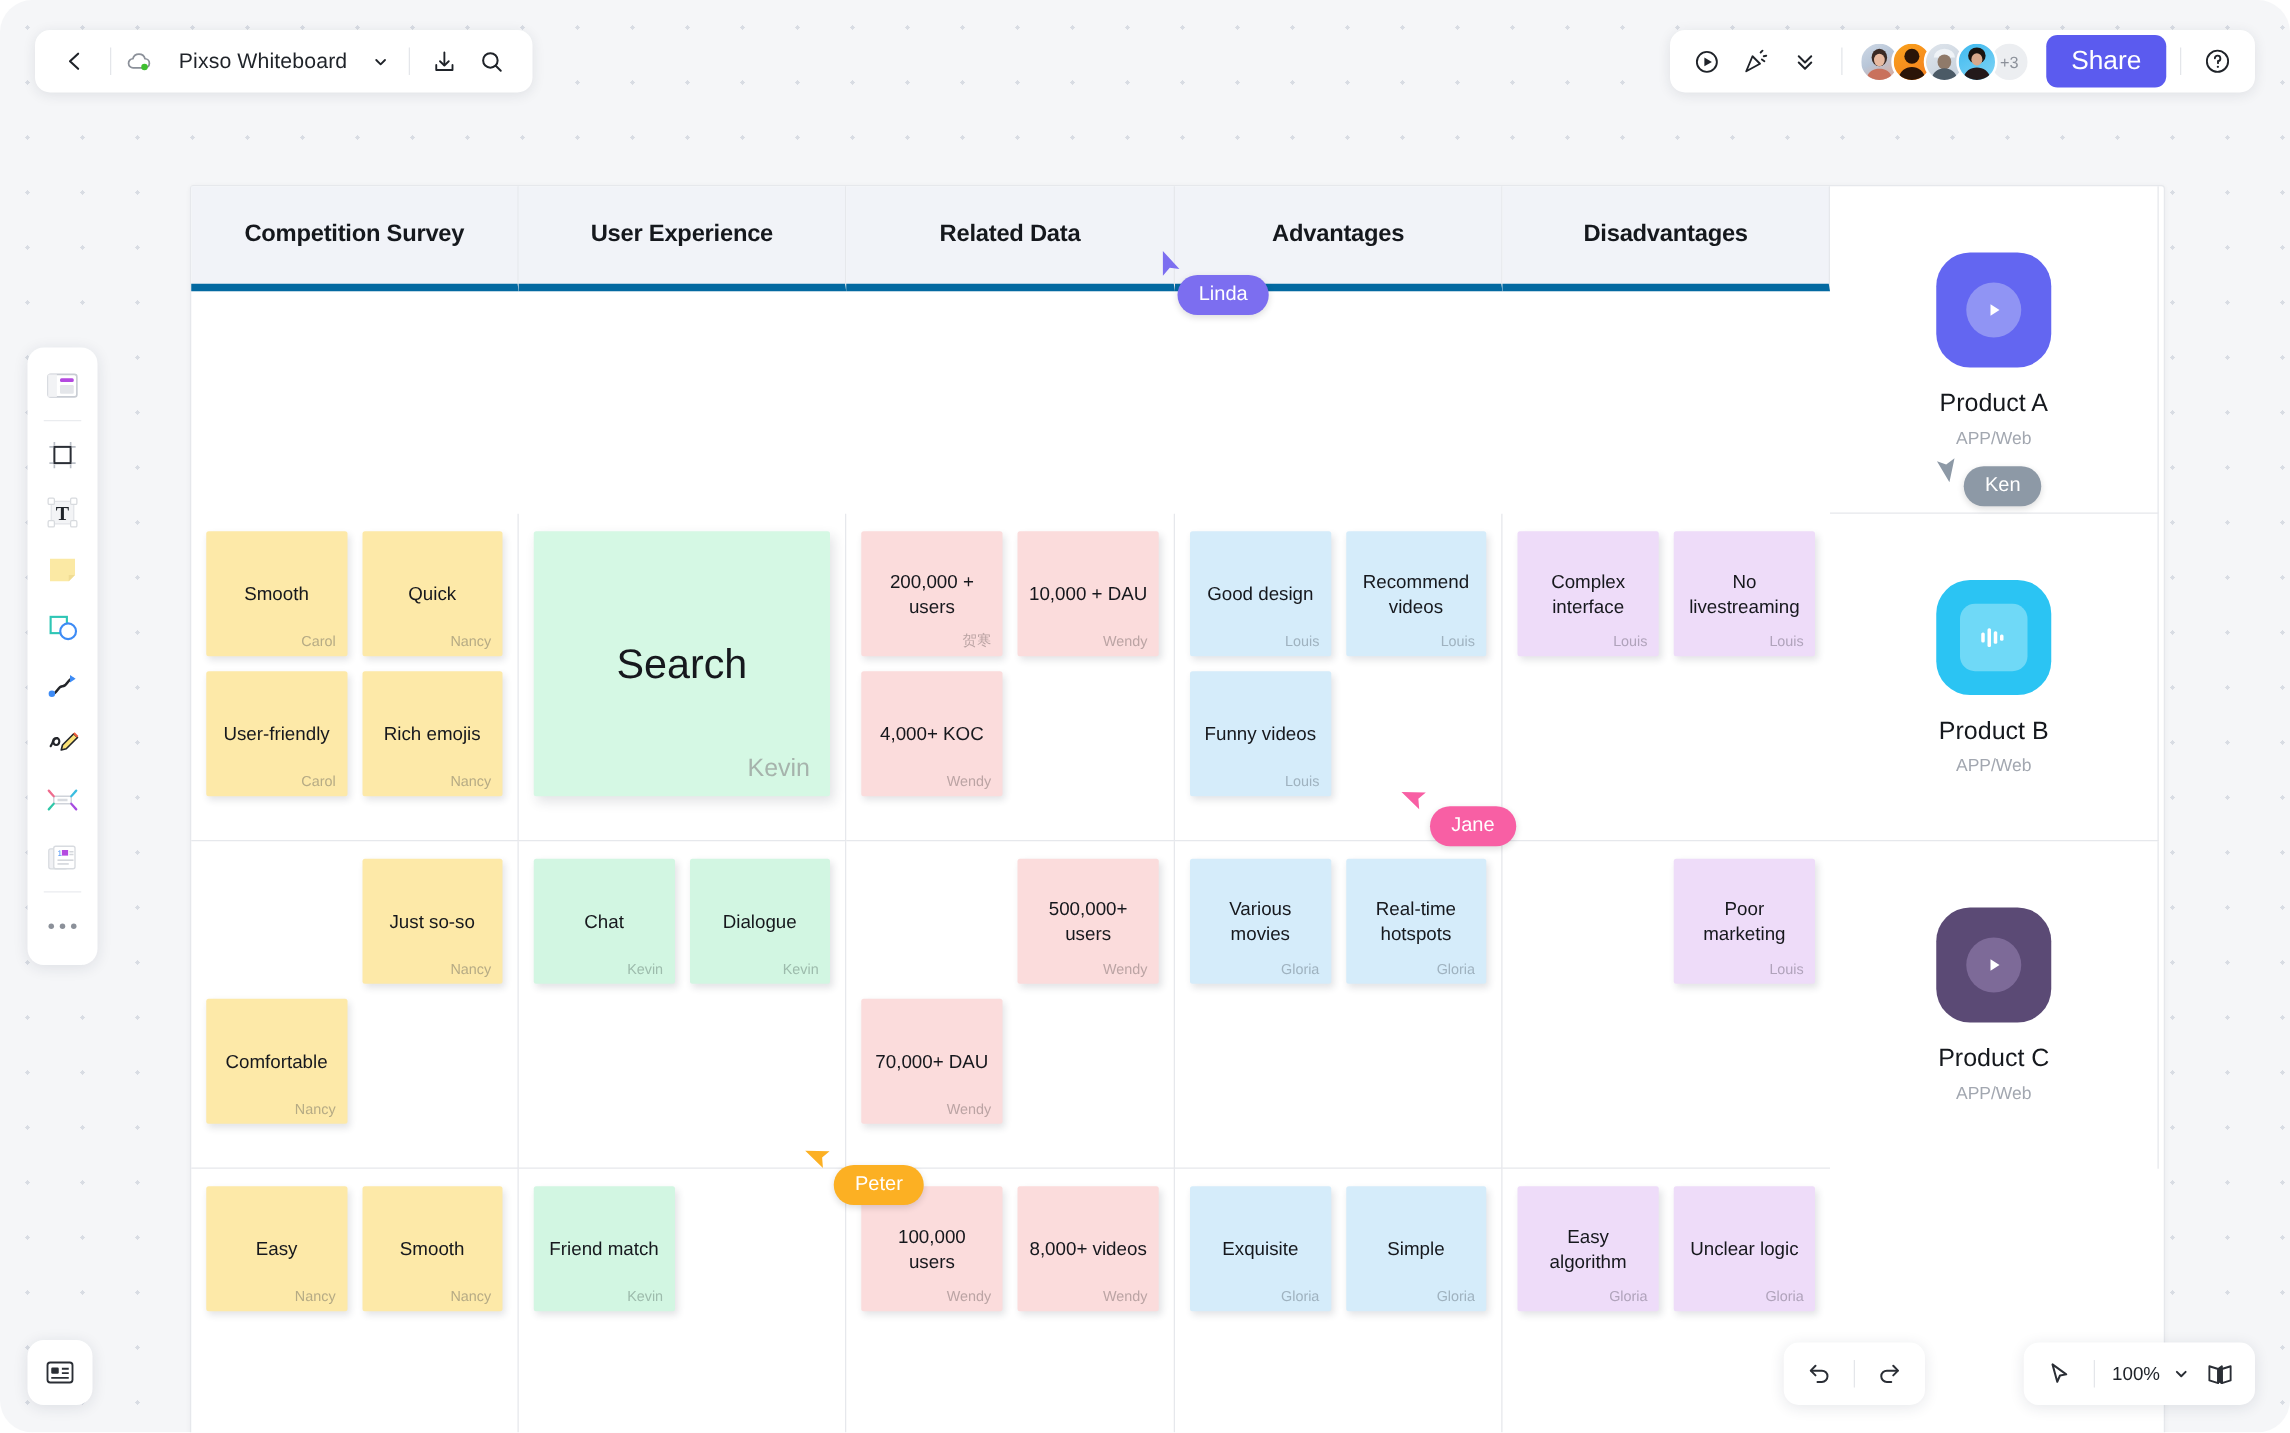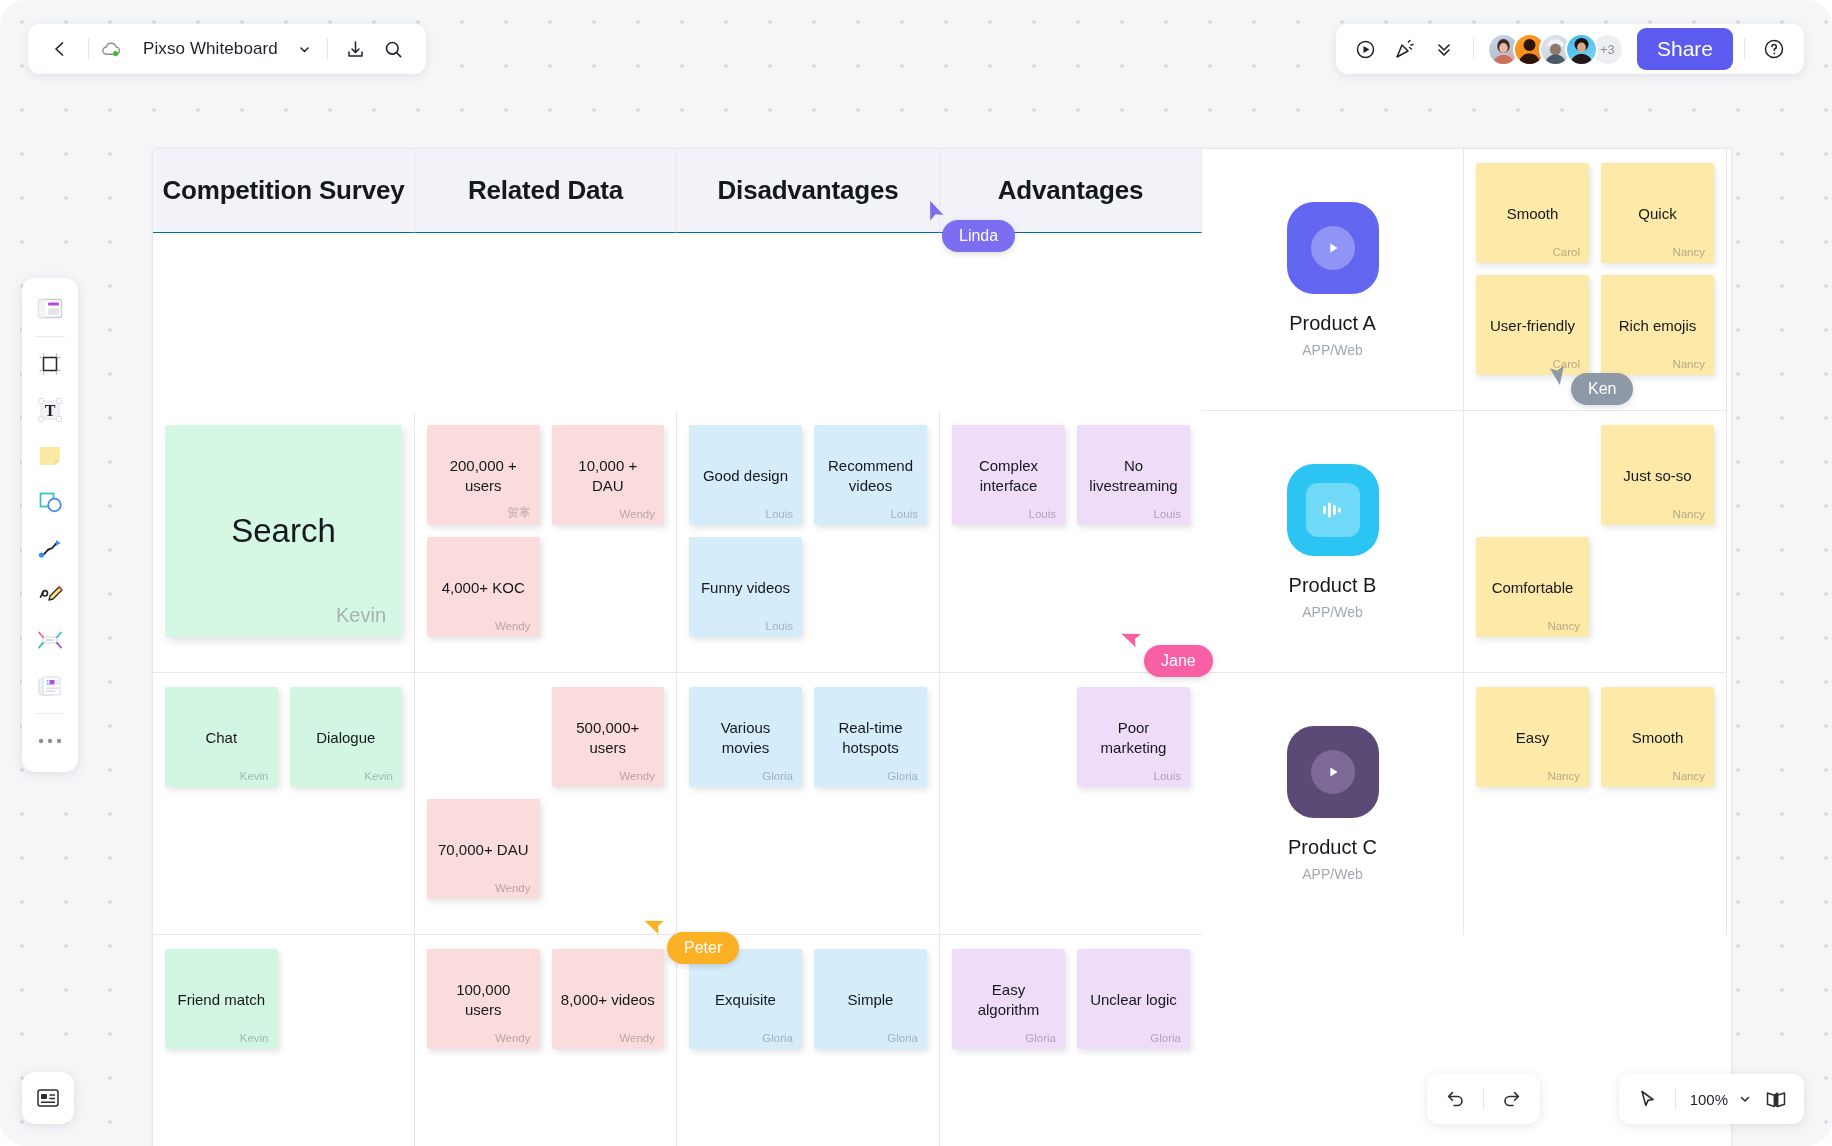--- a/index.html
+++ b/index.html
@@ -126,23 +126,23 @@
     border: 1px solid #e6e8ec;
     border-radius: 3px;
     box-shadow: 0 1px 4px rgba(30,40,60,.05);
     display: grid;
     grid-template-columns: 262px 262px 263px 262px 262px 263px;
   }
   .hdr {
     background: #f1f3f8;
     height: 84px;
     display: flex; align-items: center; justify-content: center;
-    font-size: 26px; font-weight: bold; color: #15181d;
+    font-size: 19px; font-weight: bold; color: #15181d;
     border-right: 1px solid #e6e8ec;
-    border-bottom: 1px solid #0369a1;
+    border-bottom: 6px solid #0369a1;
     letter-spacing: -.2px;
   }
   .hdr:last-child { border-right: none; }
   .cell {
     border-right: 1px solid #e6e8ec;
     border-bottom: 1px solid #e6e8ec;
     min-height: 262px;
     position: relative;
     padding: 14px 12px;
   }
@@ -423,23 +423,24 @@
       <svg width="26" height="8" viewBox="0 0 26 8" fill="#8b9099">
           <circle cx="4" cy="4" r="2.2"></circle>
           <circle cx="13" cy="4" r="2.2"></circle>
           <circle cx="22" cy="4" r="2.2"></circle>
         </svg>
     </div>
   </div>
 
   <div id="board">
       <div class="hdr">Competition Survey</div>
+      <div class="hdr">User Experience</div>
       <div class="hdr">Related Data</div>
+      <div class="hdr">Advantages</div>
       <div class="hdr">Disadvantages</div>
-      <div class="hdr">Advantages</div>
       <div class="cell prod-cell">
         <div class="prod-icon" style="background: rgb(99, 102, 241);">
           <div class="prod-inner" style="background: rgb(144, 148, 244);">
             <svg width="20" height="20" viewBox="0 0 20 20">
               <path d="M7.4 5.4l7.2 4.6-7.2 4.6z" fill="#fff"></path>
             </svg>
           </div>
         </div>
         <div class="prod-name">Product A</div>
         <div class="prod-sub">APP/Web</div>

